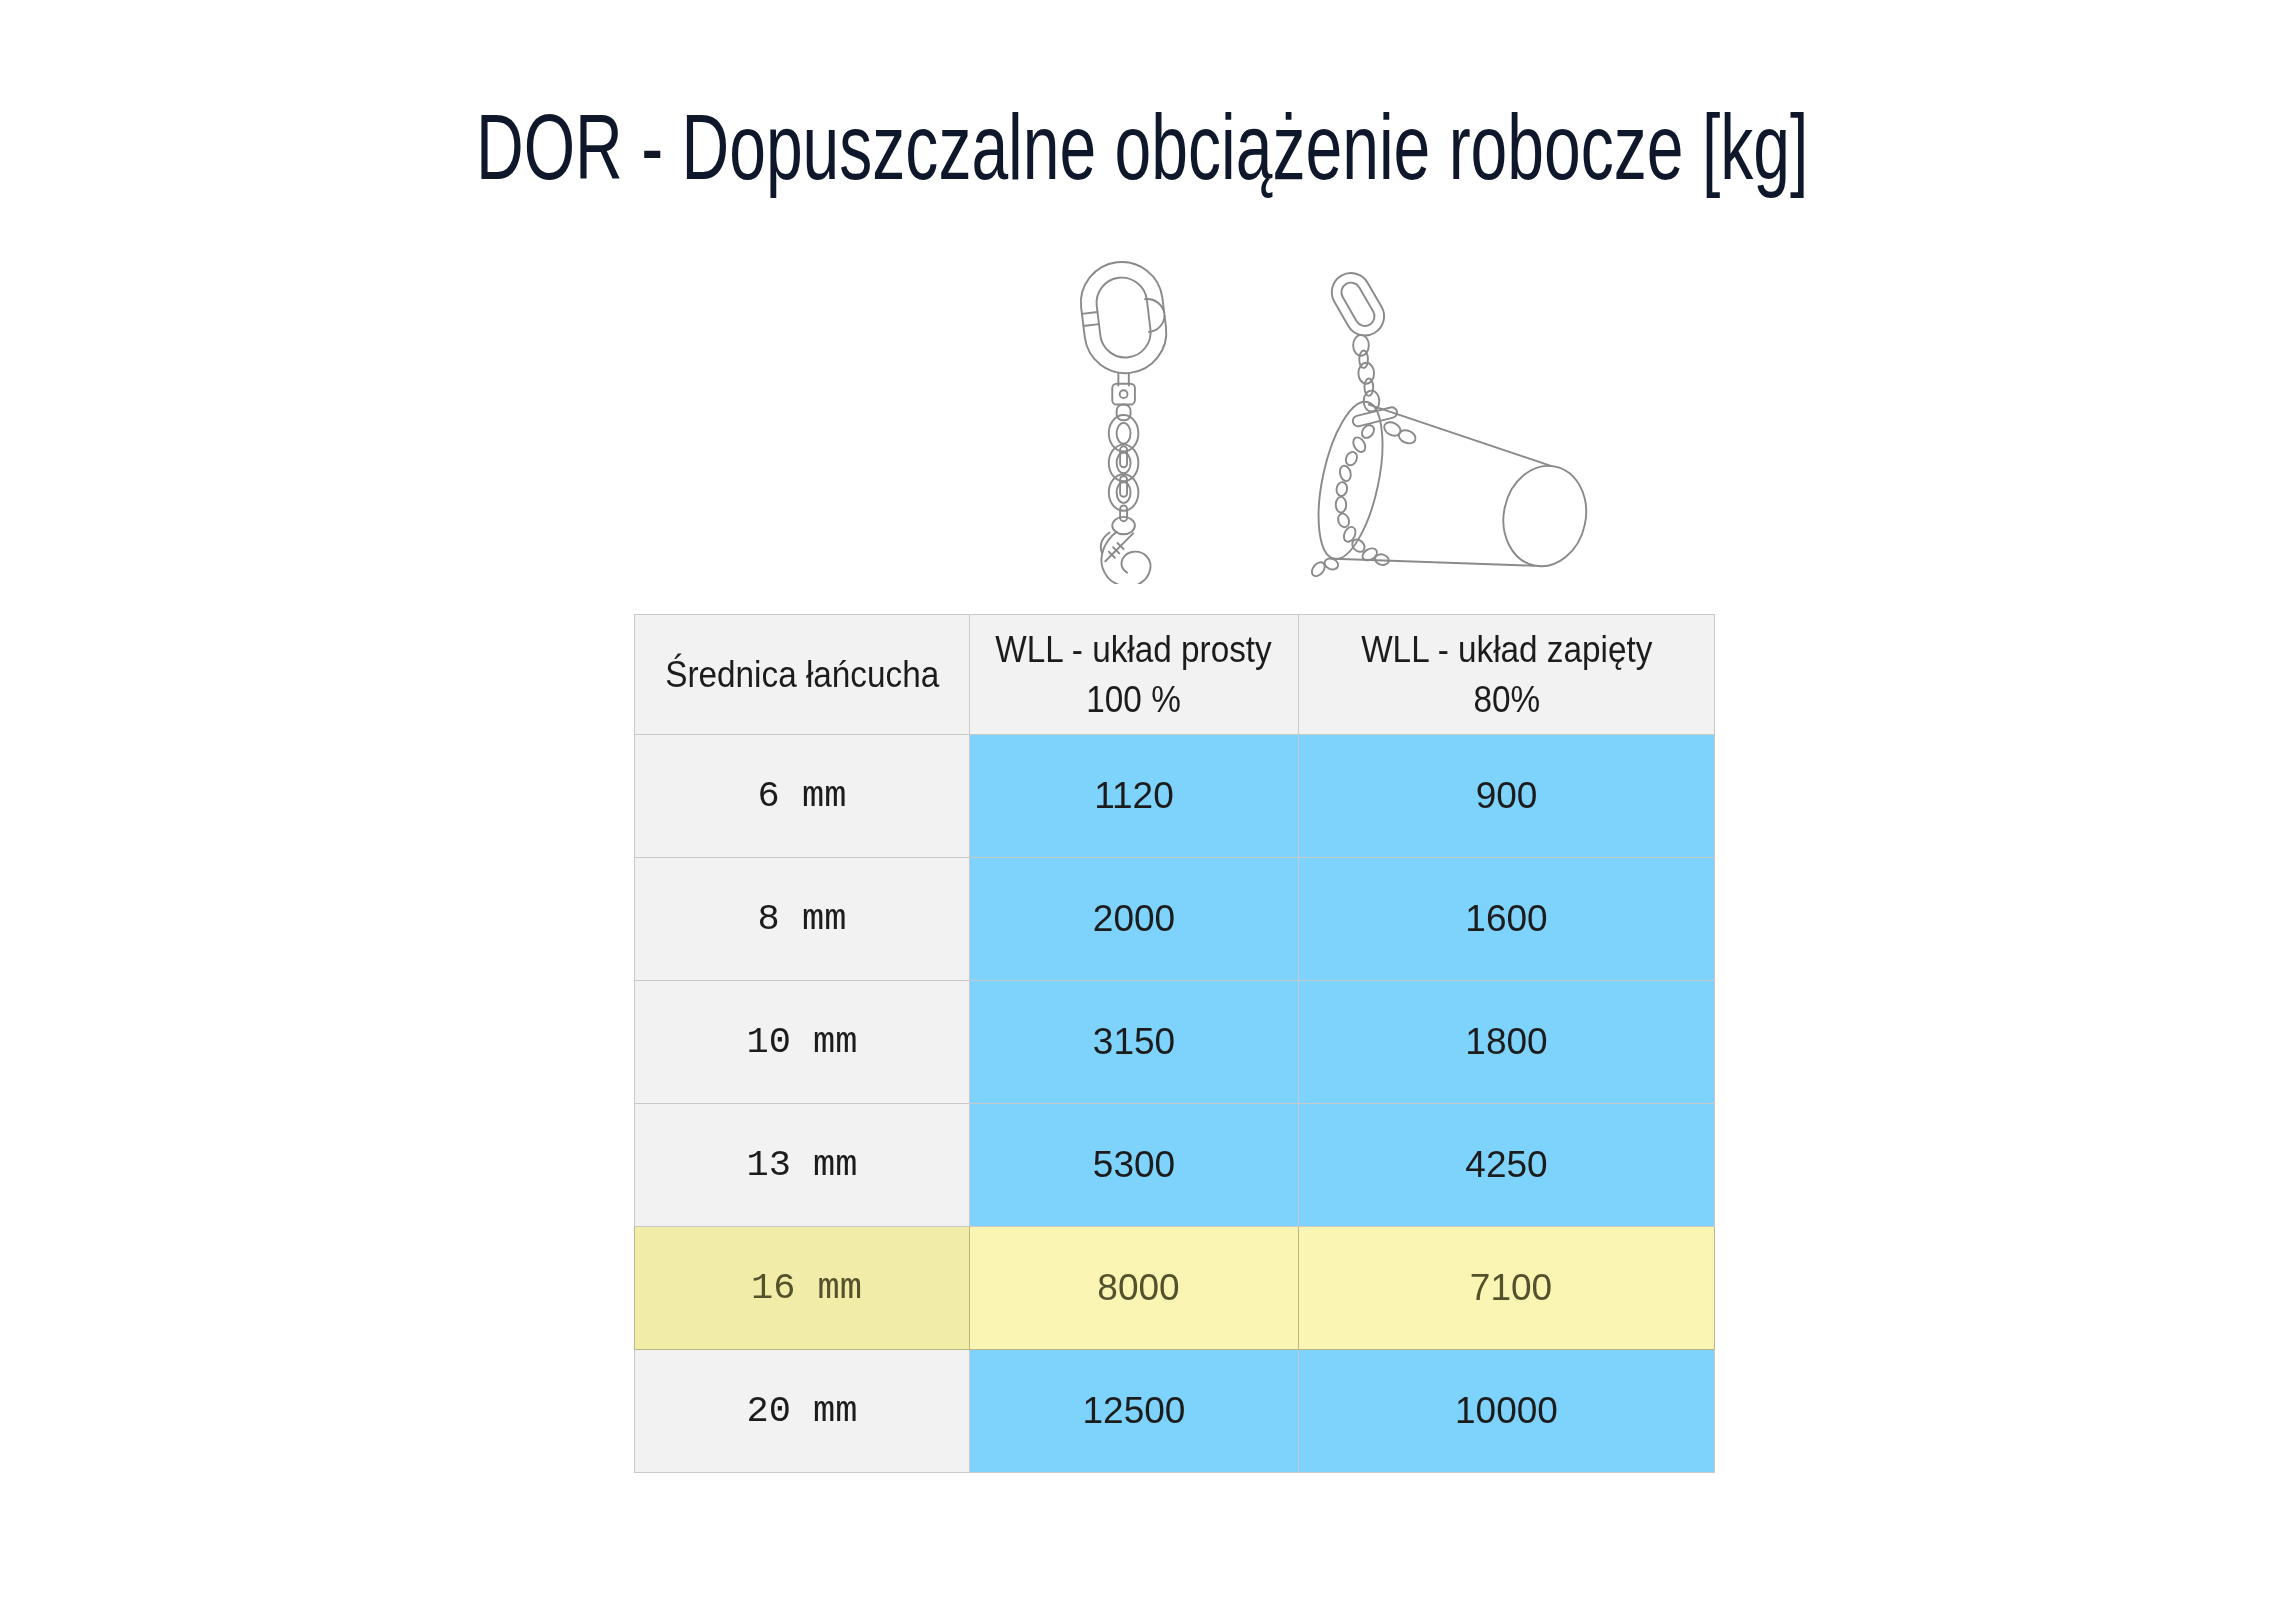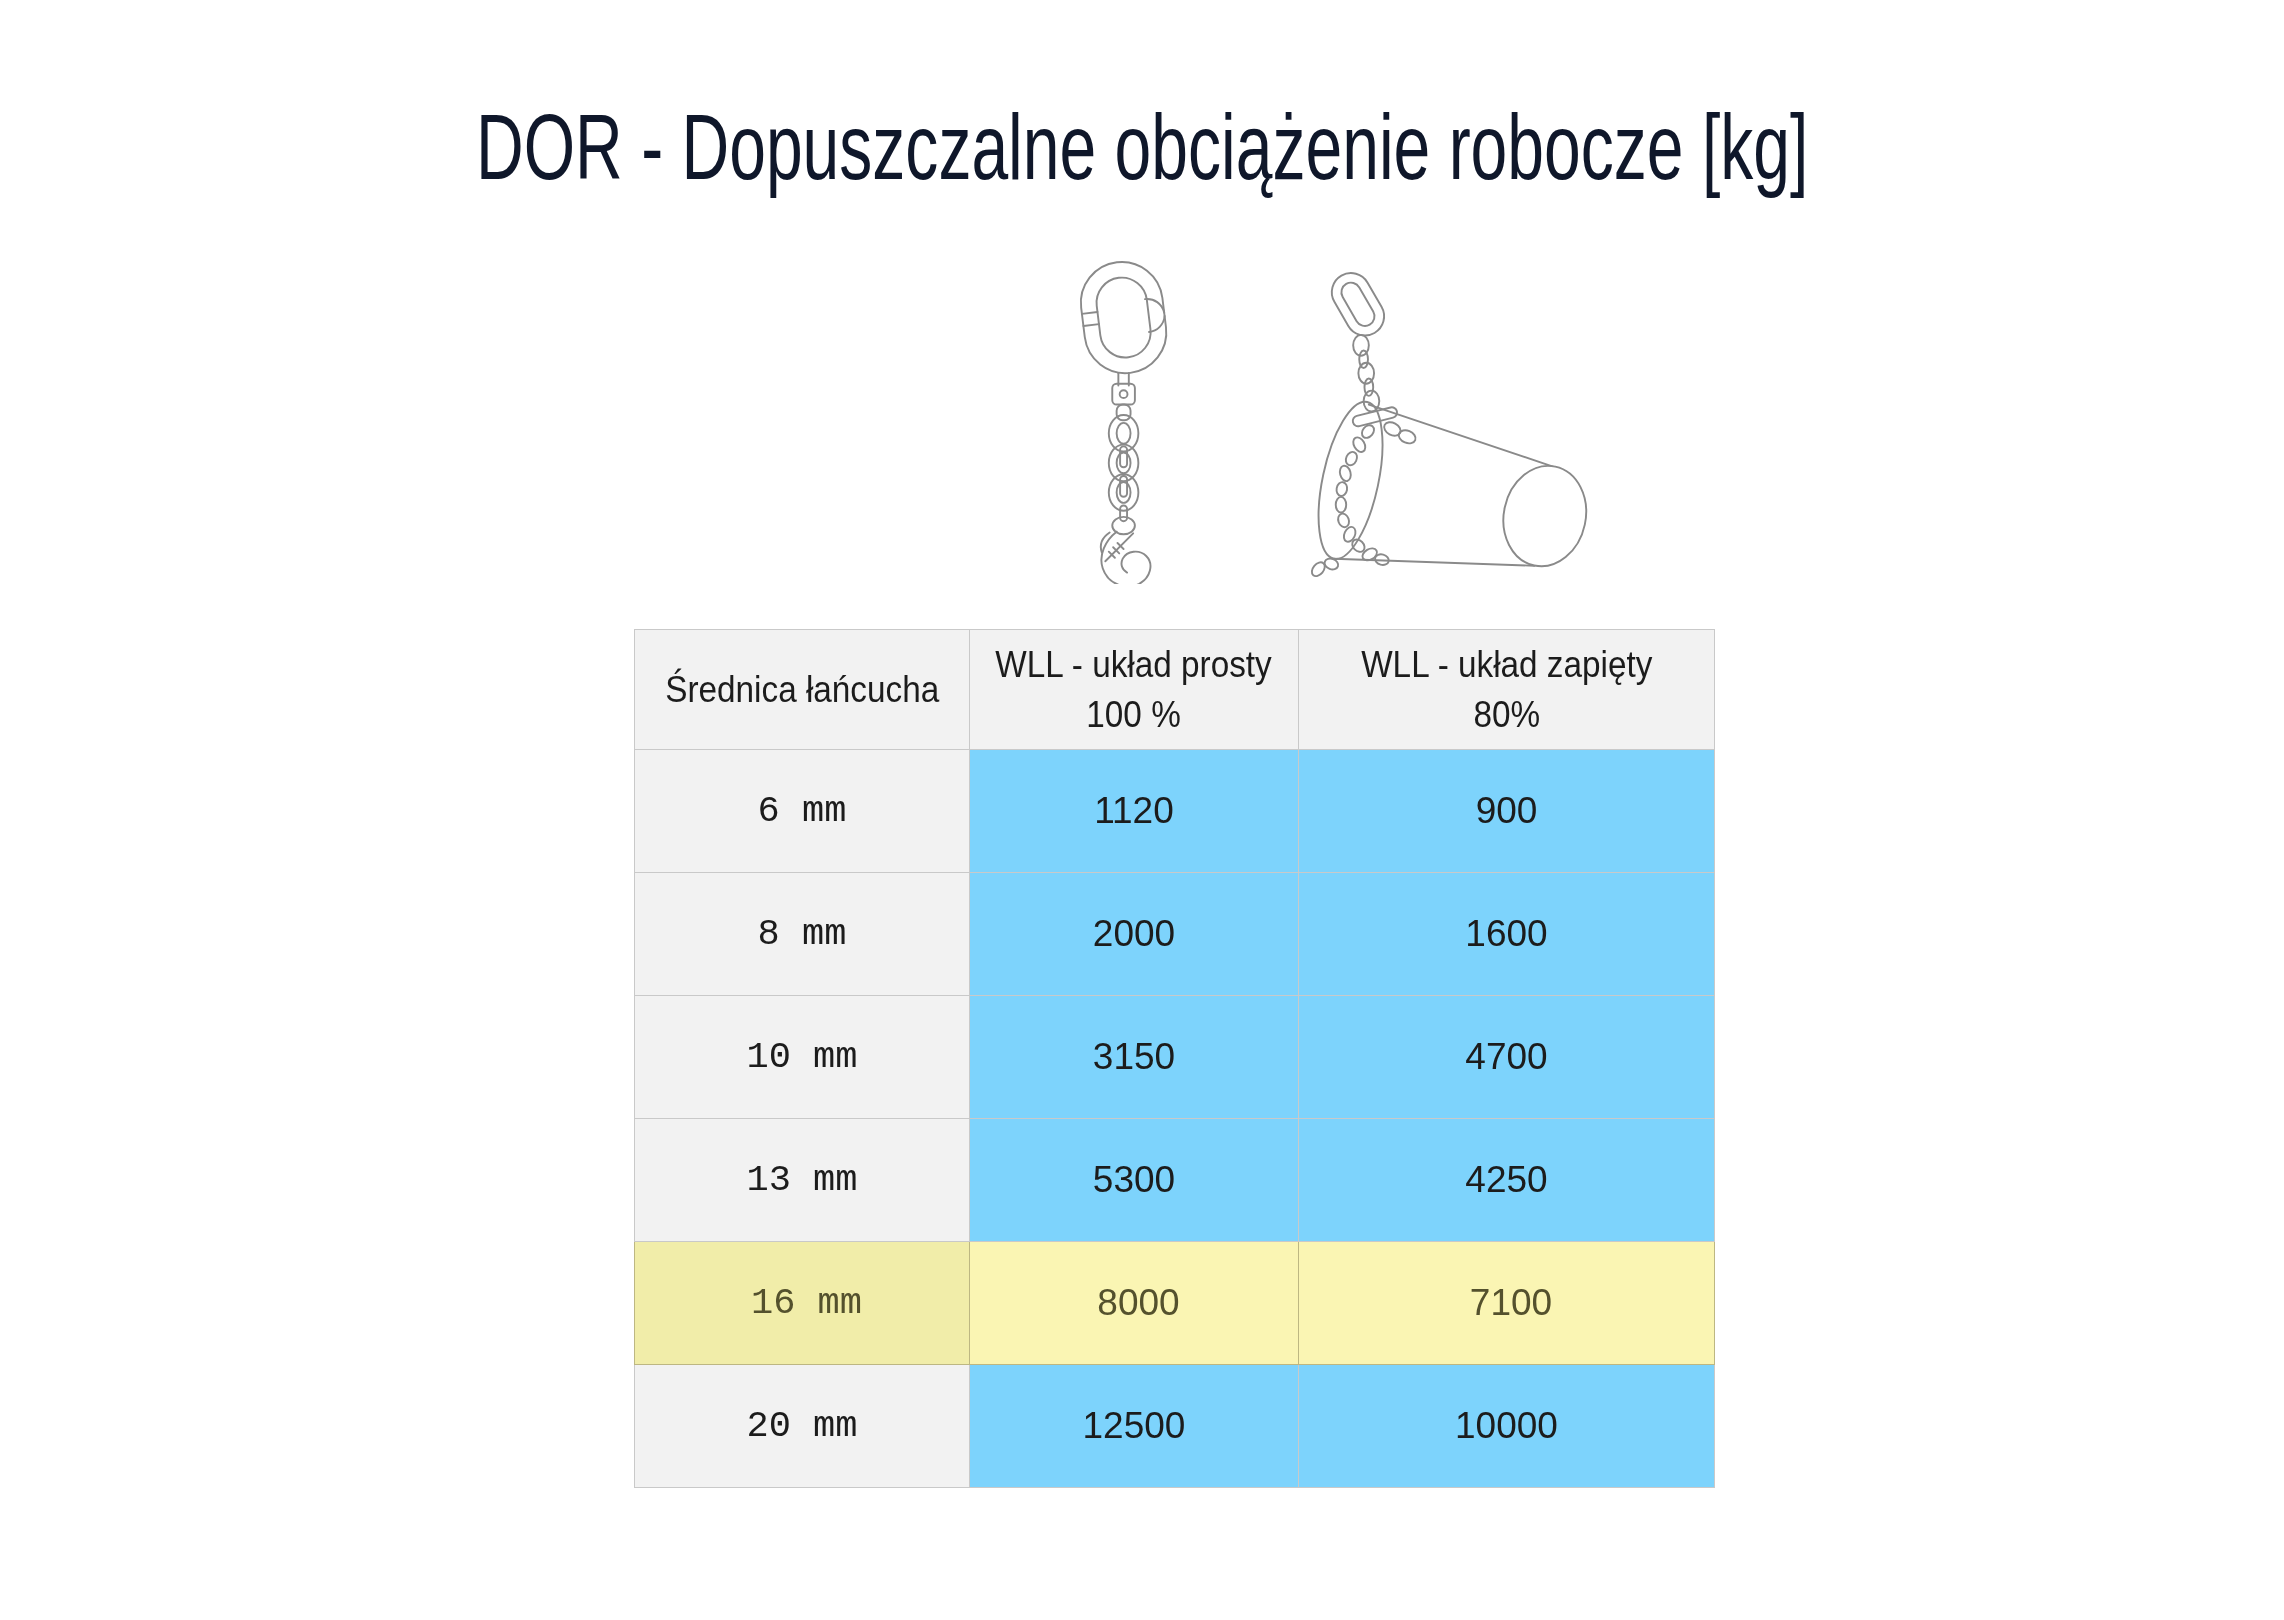--- a/index.html
+++ b/index.html
@@ -37,21 +37,21 @@
 
   
   .illu { position: absolute; }
   .illu-straight { left: 1047px; top: 253px; width: 161px; height: 331px; }
   .illu-choked  { left: 1305px; top: 260px; width: 301px; height: 324px; }
 
   
   .table-wrap {
     position: absolute;
     left: 634px;
-    top: 629px;
+    top: 614px;
     border-radius: 31px;
   }
   table.wll {
     border-collapse: collapse;
     border: 1.7px solid #b3b3b3;
     table-layout: fixed;
     font-size: 37px;
   }
   table.wll th, table.wll td {
     border: 1.7px solid var(--cell-border, #c9c9c9);
@@ -229,21 +229,21 @@
         <td class="value-cell">900</td>
       </tr>
       <tr>
         <td class="diameter-cell">8 mm</td>
         <td class="value-cell">2000</td>
         <td class="value-cell">1600</td>
       </tr>
       <tr>
         <td class="diameter-cell">10 mm</td>
         <td class="value-cell">3150</td>
-        <td class="value-cell">4700</td>
+        <td class="value-cell">1800</td>
       </tr>
       <tr>
         <td class="diameter-cell">13 mm</td>
         <td class="value-cell">5300</td>
         <td class="value-cell">4250</td>
       </tr>
       <tr class="highlight">
         <td class="diameter-cell">16 mm</td>
         <td class="value-cell">8000</td>
         <td class="value-cell">7100</td>

